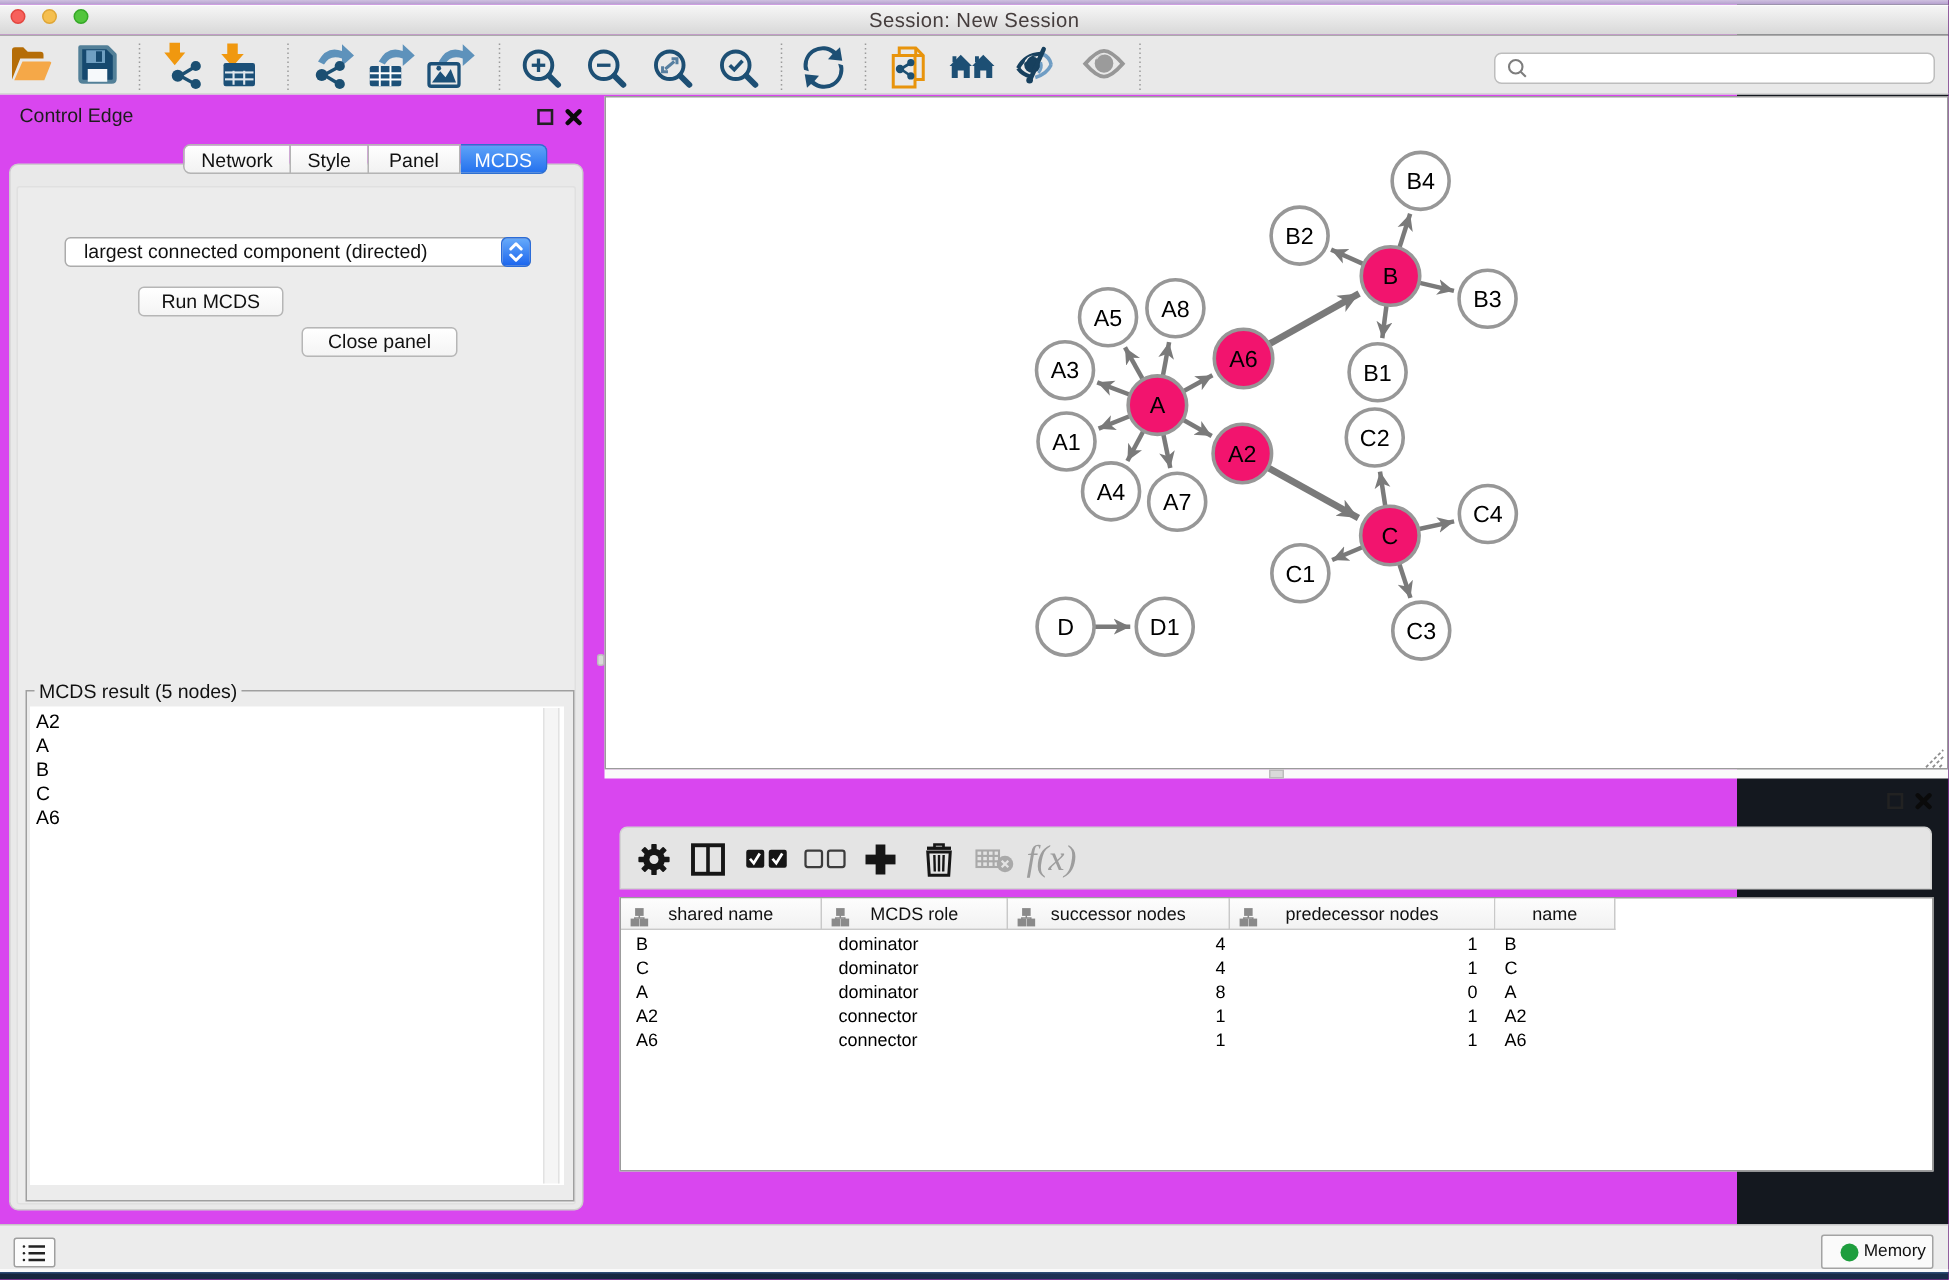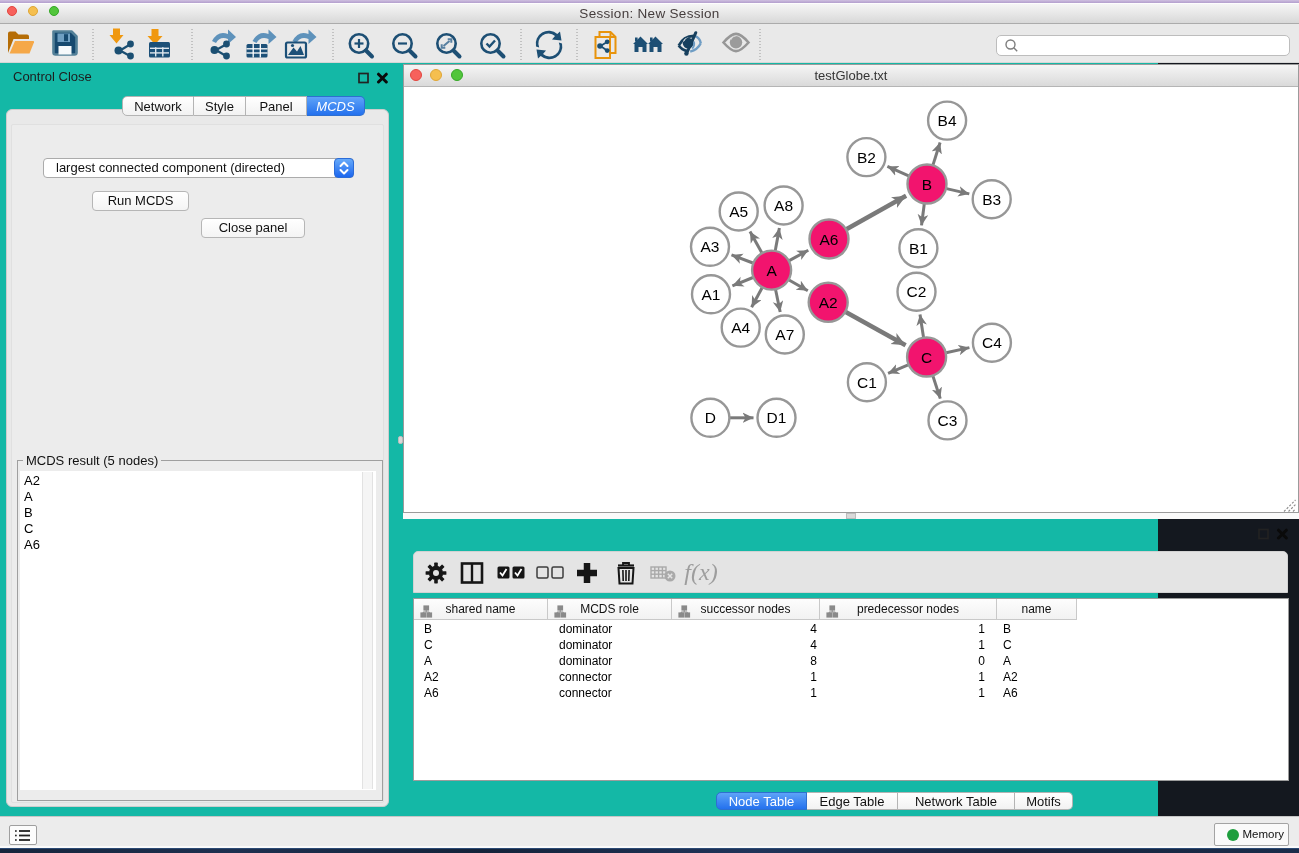--- a/index.html
+++ b/index.html
@@ -5,21 +5,21 @@
 * { margin:0; padding:0; box-sizing:border-box; }
 html,body { width:1299px; height:853px; overflow:hidden; }
 body { font-family:"Liberation Sans", sans-serif; background:#14181f; position:relative; }
 .abs { position:absolute; }
 
 
 #deskTop { z-index:30; left:0; top:0; width:1299px; height:3px;
   background:linear-gradient(#cfc0e0,#b39ecd); }
 
 
-#app { left:0; top:0; width:1158px; height:853px; background:#14b8a6; }
+#app { left:0; top:0; width:1158px; height:853px; background:#d946ef; }
 #deskBottom { z-index:30; left:0; top:848px; width:1299px; height:5px;
   background:linear-gradient(90deg,#16253c,#1d3050 18%,#14233a 37%,#20345a 58%,#16253e 78%,#1a2c4a); box-shadow:inset 0 1px 0 #2c4a74; }
 
 
 #titlebar { left:0; top:3px; width:1299px; height:21px;
   background:linear-gradient(#f7f7f7,#d8d8d8);
   border-bottom:1px solid #ababab; box-shadow:inset 0 1px 0 #fdfdfd; }
 #titlebar .title { width:100%; text-align:center; font-size:13.5px; letter-spacing:0.3px; color:#453d3d; line-height:21px; }
 .tl { position:absolute; width:10px; height:10px; border-radius:50%; top:3px; }
 .tl.r { left:6.5px;  background:#f7615c; border:1px solid #e2463f; }
@@ -41,21 +41,21 @@
 
 
 .seg { position:absolute; display:flex; height:20px;margin-left:44px; }
 .seg div { border:1px solid #b4b4b4; border-left:none; background:linear-gradient(#ffffff,#f2f2f2);
   color:#111; font-size:13px; text-align:center; line-height:19px; }
 .seg div:first-child { border-left:1px solid #b4b4b4; border-radius:5px 0 0 5px; }
 .seg div:last-child { border-radius:0 5px 5px 0; }
 .seg div.sel { background:linear-gradient(#5ea3f8,#2471ee); color:#fff; border-color:#2e6fd0; }
 #cp-tabs { left:78px; top:96px; }
 #cp-tabs .t1 { width:72px; } #cp-tabs .t2 { width:52px; }
-#cp-tabs .t3 { width:61px; } #cp-tabs .t4 { width:58px;font-style:italic; }
+#cp-tabs .t3 { width:61px; } #cp-tabs .t4 { width:58px; }
 
 #opt-label { left:0; top:136px; width:396px; text-align:center; font-size:13px; color:#161616; }
 #dropdown { left:43px; top:158px; width:311px; height:20px; background:#fff;
   border:1px solid #ababab; border-radius:4px; font-size:13px; color:#111;
   line-height:18px; padding-left:12px; }
 #dd-btn { position:absolute; right:-1px; top:-1px; width:20px; height:20px; border-radius:4px;
   background:linear-gradient(#66aafa,#1c66ee); border:1px solid #2b6cd8; }
 .btn { position:absolute; height:20px; background:linear-gradient(#ffffff,#f4f4f4);
   border:1px solid #b6b6b6; border-radius:4px; font-size:13px; color:#111;
   text-align:center; line-height:18px; }
@@ -278,21 +278,21 @@
       </g>
     </svg>
     <div id="searchbox">
         <svg width="18" height="18" viewBox="0 0 18 18" style="position:absolute;left:6px;top:1px;">
       <circle cx="7.5" cy="7.5" r="4.5" fill="none" stroke="#7d7d7d" stroke-width="1.4"></circle>
       <line x1="10.8" y1="10.8" x2="14.2" y2="14.2" stroke="#7d7d7d" stroke-width="1.4"></line>
     </svg>
       </div>
   </div>
 
-  <div class="abs" id="cp-title">Control Close</div>
+  <div class="abs" id="cp-title">Control Edge</div>
   <svg class="abs" style="left:358px;top:72px;" width="32" height="12" viewBox="0 0 32 12">
     <rect x="1" y="1.5" width="9" height="9" fill="none" stroke="#222" stroke-width="1.7"></rect>
     <path d="M20.5 2.2 L28.3 10 M28.3 2.2 L20.5 10" stroke="#0a0a0a" stroke-width="3" stroke-linecap="round"></path>
   </svg>
   <div class="abs" id="cp-box"></div>
   <div class="abs" id="cp-inner"></div>
   <div class="seg" id="cp-tabs">
     <div class="t1">Network</div>
       <div class="t2">Style</div>
     <div class="t3">Panel</div>
@@ -313,26 +313,20 @@
   <div class="abs" id="listbox">
     <div class="sb"></div>
     <div class="item" style="top:2px;">A2</div>
     <div class="item" style="top:18px;">A</div>
     <div class="item" style="top:34px;">B</div>
     <div class="item" style="top:50px;">C</div>
     <div class="item" style="top:66px;">A6</div>
   </div>
 
   <div class="abs" id="netwin">
-    <div id="net-titlebar">
-      <div class="tl2 r" style="left:6px;  background:#f7615c; border:1px solid #e2463f;"></div>
-      <div class="tl2 y" style="left:26px; background:#f5bf4f; border:1px solid #dfa636;"></div>
-      <div class="tl2 g" style="left:46.5px; background:#52c53c; border:1px solid #35a827;"></div>
-      <div class="title">testGlobe.txt</div>
-    </div>
     <svg id="gsvg" width="894" height="425" viewBox="0 0 894 425" style="position:absolute;left:0;top:23px;">
       <defs>
         <marker id="ar" markerUnits="userSpaceOnUse" markerWidth="16" markerHeight="13" refX="11" refY="5.5" orient="auto">
           <path d="M0,0.2 L11,5.5 L0,10.8 L3,5.5 z" fill="#7a7a7a"></path>
         </marker>
         <marker id="arT" markerUnits="userSpaceOnUse" markerWidth="20" markerHeight="15" refX="14" refY="6.5" orient="auto">
           <path d="M0,0.3 L14,6.5 L0,12.7 L3.8,6.5 z" fill="#7a7a7a"></path>
         </marker>
       </defs>
       <g stroke="#7a7a7a" stroke-width="3">
@@ -539,26 +533,20 @@
     <div class="td" style="left:145px;top:70px;">connector</div>
     <div class="td" style="left:258px;top:70px;width:145px;text-align:right;">1</div>
     <div class="td" style="left:406px;top:70px;width:165px;text-align:right;">1</div>
     <div class="td" style="left:589px;top:70px;">A2</div>
     <div class="td" style="left:10px; top:86px;">A6</div>
     <div class="td" style="left:145px;top:86px;">connector</div>
     <div class="td" style="left:258px;top:86px;width:145px;text-align:right;">1</div>
     <div class="td" style="left:406px;top:86px;width:165px;text-align:right;">1</div>
     <div class="td" style="left:589px;top:86px;">A6</div>
   </div>
-  <div class="seg" id="tp-tabs">
-    <div class="t1 sel">Node Table</div>
-      <div class="t2">Edge Table</div>
-    <div class="t3">Network Table</div>
-      <div class="t4">Motifs</div>
-  </div>
 
   <div class="abs" id="statusbar">
     <div id="listBtn">
         <svg width="16" height="13" viewBox="0 0 16 13" style="position:absolute;left:5px;top:3px;">
       <g stroke="#222" stroke-width="1.8">
         <line x1="0.9" y1="2" x2="0.9" y2="2" stroke-linecap="round"></line>
         <line x1="4" y1="2" x2="15" y2="2"></line>
         <line x1="0.9" y1="6.5" x2="0.9" y2="6.5" stroke-linecap="round"></line>
         <line x1="4" y1="6.5" x2="15" y2="6.5"></line>
         <line x1="0.9" y1="11" x2="0.9" y2="11" stroke-linecap="round"></line>

